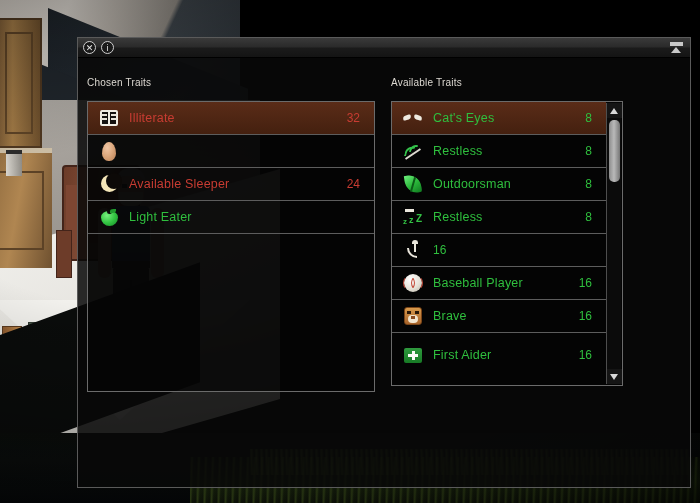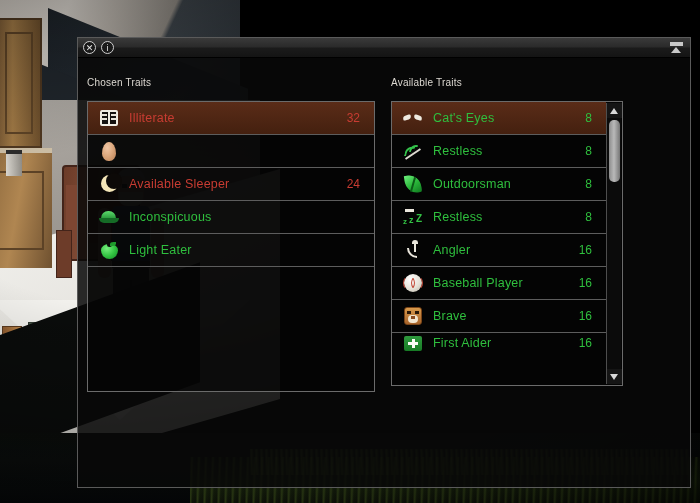--- a/index.html
+++ b/index.html
@@ -268,21 +268,21 @@
   .row .cost {
     font-size: 12px;
     margin-right: 14px;
     font-family: "Liberation Sans", sans-serif;
   }
   .row.neg .label { color: #c83c32; }
   .row.neg .cost  { color: #c83c32; }
   .row.pos .label { color: #2fbf3e; }
   .row.pos .cost  { color: #2fbf3e; }
 
-  .row.clip { height: 20px; overflow: hidden; border-bottom: none; }
+  .row.clip { height: 20px; overflow: hidden; border-bottom: none; margin-top: 12px; }
 
   
   .scrollbar {
     position: absolute; right: 1px; top: 1px;
     width: 15px; bottom: 1px;
     background: #0b0b0b;
     border-left: 1px solid #4e4e4e;
     display: flex; flex-direction: column; align-items: center;
   }
   .sb-arrow {
@@ -593,30 +593,20 @@
             <div class="icon">
               <div class="ic ic-moon">
                   <div class="m"></div>
                   <div class="cut"></div>
                 </div>
             </div>
             <div class="label">Available Sleeper</div>
             <div class="cost">24</div>
           </div>
 
-          <div class="row pos">
-            <div class="icon">
-              <div class="ic ic-cap">
-                  <div class="crown"></div>
-                  <div class="brim"></div>
-                </div>
-            </div>
-            <div class="label">Inconspicuous</div>
-            <div class="cost"></div>
-          </div>
 
           <div class="row pos">
             <div class="icon">
               <div class="ic ic-apple">
                   <div class="a"></div>
                   <div class="notch"></div>
                   <div class="leaf"></div>
                 </div>
             </div>
             <div class="label">Light Eater</div>
@@ -678,21 +668,20 @@
 
 
           <div class="row pos">
             <div class="icon">
               <div class="ic ic-hook">
                   <div class="eye"></div>
                   <div class="shank"></div>
                   <div class="bend"></div>
                 </div>
             </div>
-            <div class="label">Angler</div>
             <div class="cost">16</div>
           </div>
 
           <div class="row pos">
             <div class="icon">
               <div class="ic ic-ball">
                   <div class="b"></div>
                   <div class="seam s1"></div>
                   <div class="seam s2"></div>
                 </div>

